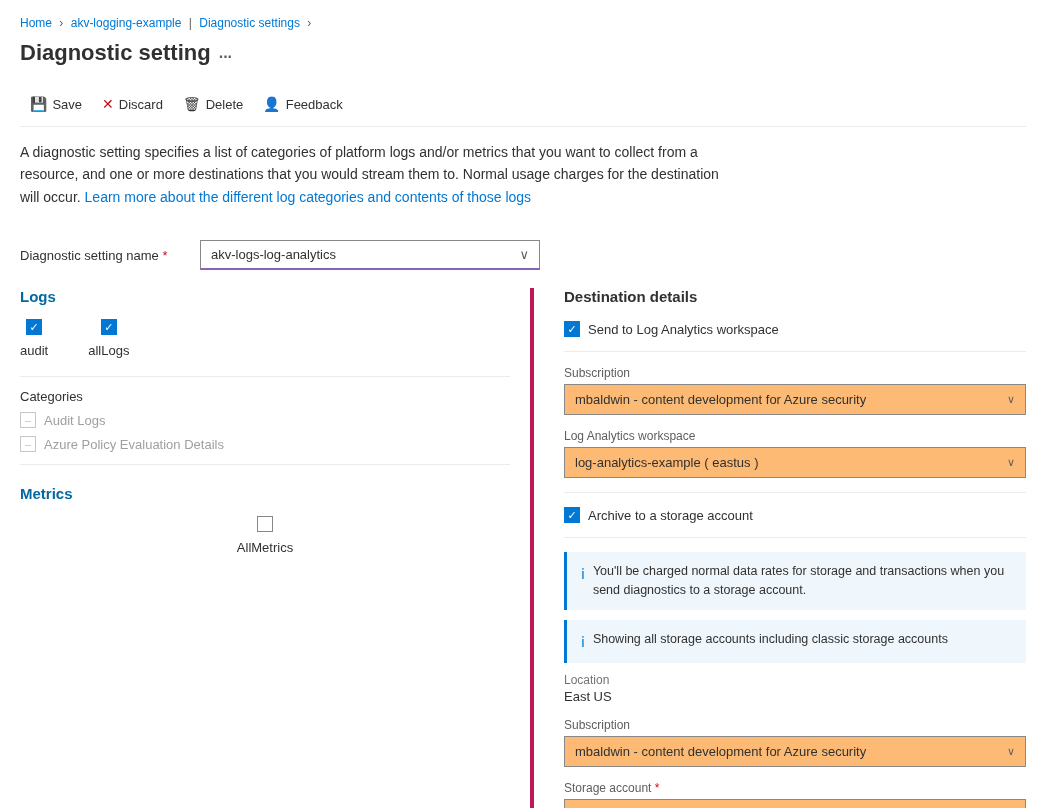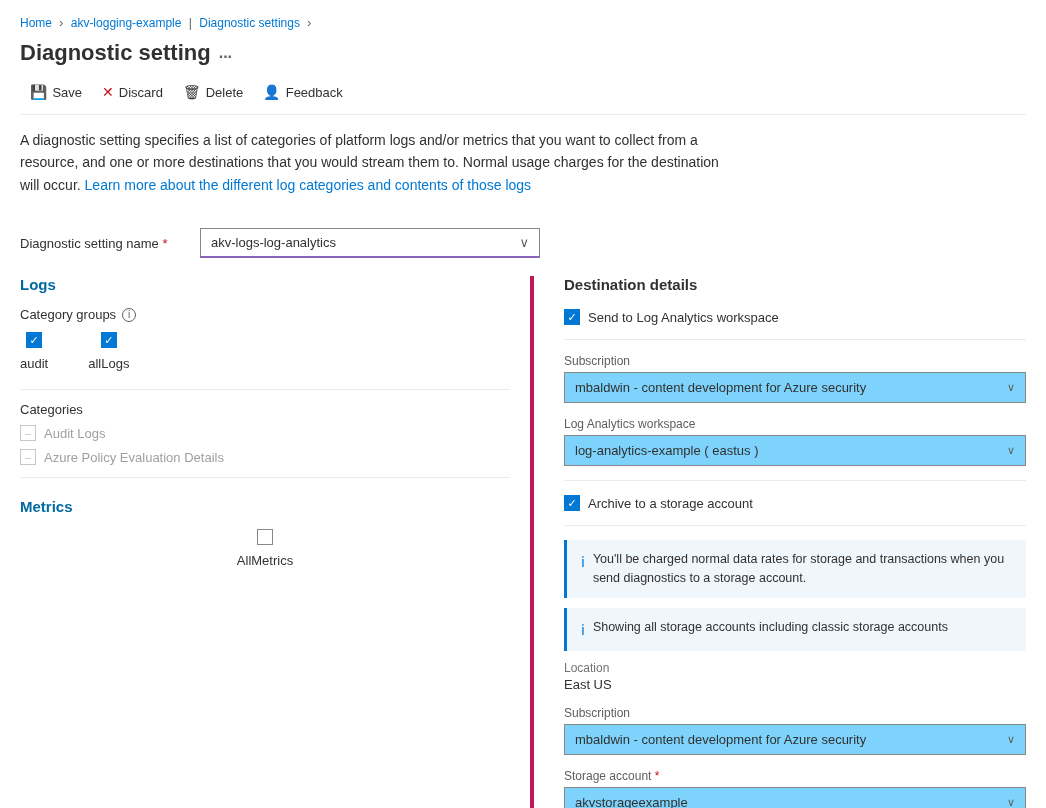--- a/index.html
+++ b/index.html
@@ -2,21 +2,21 @@
 <html><head>
   <meta charset="utf-8">
   <style>
     * { box-sizing: border-box; margin: 0; padding: 0; }
     body { font-family: 'Segoe UI', Arial, sans-serif; font-size: 13px; color: #323130; background: #fff; padding: 16px 20px; }
 
     .breadcrumb { font-size: 12px; color: #0078d4; margin-bottom: 10px; }
     .breadcrumb span { color: #605e5c; margin: 0 4px; }
     .breadcrumb a { color: #0078d4; text-decoration: none; }
 
-    .page-title { font-size: 22px; font-weight: 600; color: #323130; display: flex; align-items: center; gap: 8px; margin-bottom: 14px; }
+    .page-title { font-size: 22px; font-weight: 600; color: #323130; display: flex; align-items: center; gap: 8px; margin-bottom: 26px; }
     .page-title-ellipsis { font-size: 16px; color: #605e5c; }
 
     .toolbar { display: flex; gap: 0px; align-items: center; border-bottom: 1px solid #edebe9; padding-bottom: 10px; margin-bottom: 14px; }
     .toolbar-btn { display: flex; align-items: center; gap: 5px; padding: 4px 10px; cursor: pointer; color: #323130; font-size: 13px; background: none; border: none; text-decoration: none; }
     .toolbar-btn .icon { font-size: 14px; }
     .toolbar-btn.save .icon { color: #0078d4; }
     .toolbar-btn.discard .icon { color: #c50f1f; }
     .toolbar-btn.delete .icon { color: #323130; }
     .toolbar-btn.feedback .icon { color: #323130; }
 
@@ -57,21 +57,21 @@
 
     .metrics-section { margin-top: 20px; }
 
     
     .dest-title { font-size: 15px; font-weight: 600; margin-bottom: 16px; }
     .dest-option { display: flex; align-items: center; gap: 8px; margin-bottom: 12px; font-size: 13px; font-weight: 500; }
     .dest-section-divider { border: none; border-top: 1px solid #edebe9; margin: 14px 0; }
 
     .field-group { margin-bottom: 14px; }
     .field-group-label { font-size: 12px; color: #605e5c; margin-bottom: 4px; }
-    .dropdown { width: 100%; border: 1px solid #8a8886; padding: 7px 10px; font-size: 13px; display: flex; align-items: center; justify-content: space-between; cursor: pointer; background: #7dd3fc; }
+    .dropdown { width: 100%; border: 1px solid #8a8886; padding: 7px 10px; font-size: 13px; display: flex; align-items: center; justify-content: space-between; cursor: pointer; background: #fdba74; }
     .dropdown-arrow { font-size: 11px; color: #605e5c; }
 
     .info-box { background: #eff6fc; border-left: 3px solid #0078d4; padding: 10px 14px; margin-bottom: 10px; font-size: 12.5px; color: #323130; display: flex; align-items: flex-start; gap: 8px; line-height: 1.5; }
     .info-box-icon { color: #0078d4; font-size: 15px; flex-shrink: 0; margin-top: 1px; }
 
     .location-label { font-size: 12px; color: #737373; margin-bottom: 2px; }
     .location-value { font-size: 13px; color: #323130; margin-bottom: 12px; }
 
     .storage-required { color: #c50f1f; }
   </style>
@@ -127,24 +127,20 @@
   </div>
 </div>
 
 <div class="main-layout">
 
   <div class="left-panel">
 
     <div class="section">
       <div class="section-title">Logs</div>
 
-      <div class="category-group-title">
-        <span>Category groups</span>
-        <span class="info-icon">i</span>
-      </div>
       <div class="category-checks">
         <div class="checkbox-row">
           <div class="cb checked"></div>
           <label>audit</label>
         </div>
         <div class="checkbox-row">
           <div class="cb checked"></div>
           <label>allLogs</label>
         </div>
       </div>

